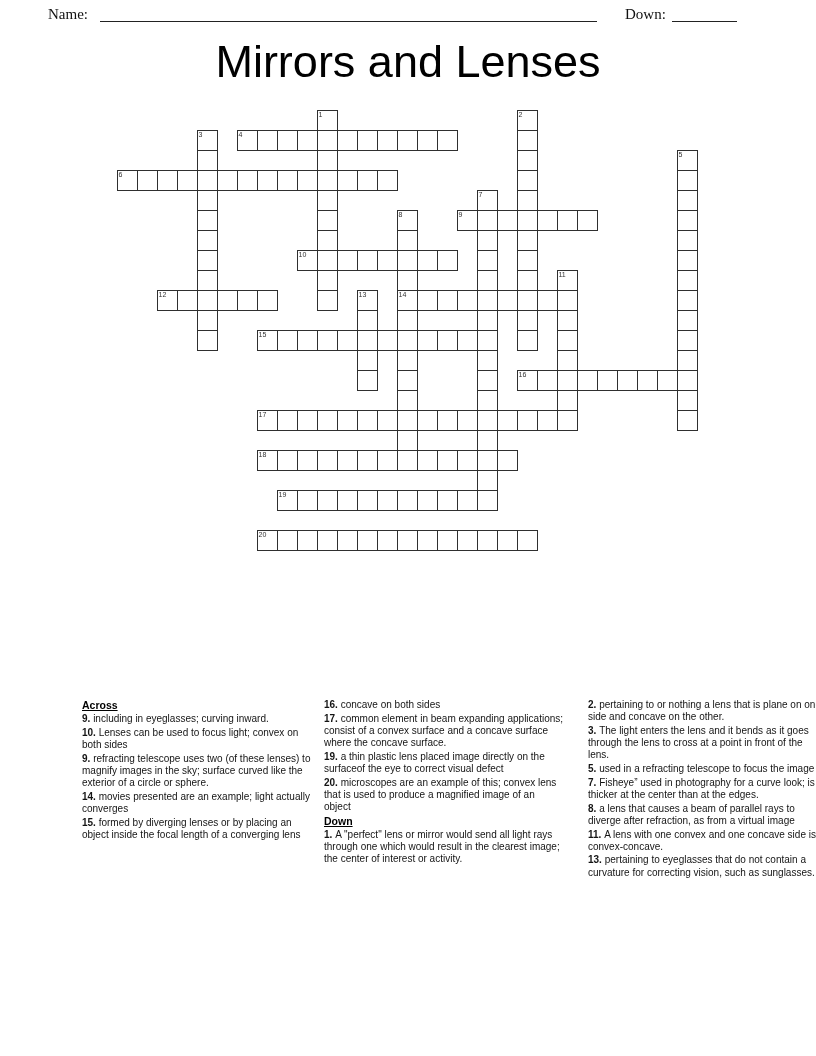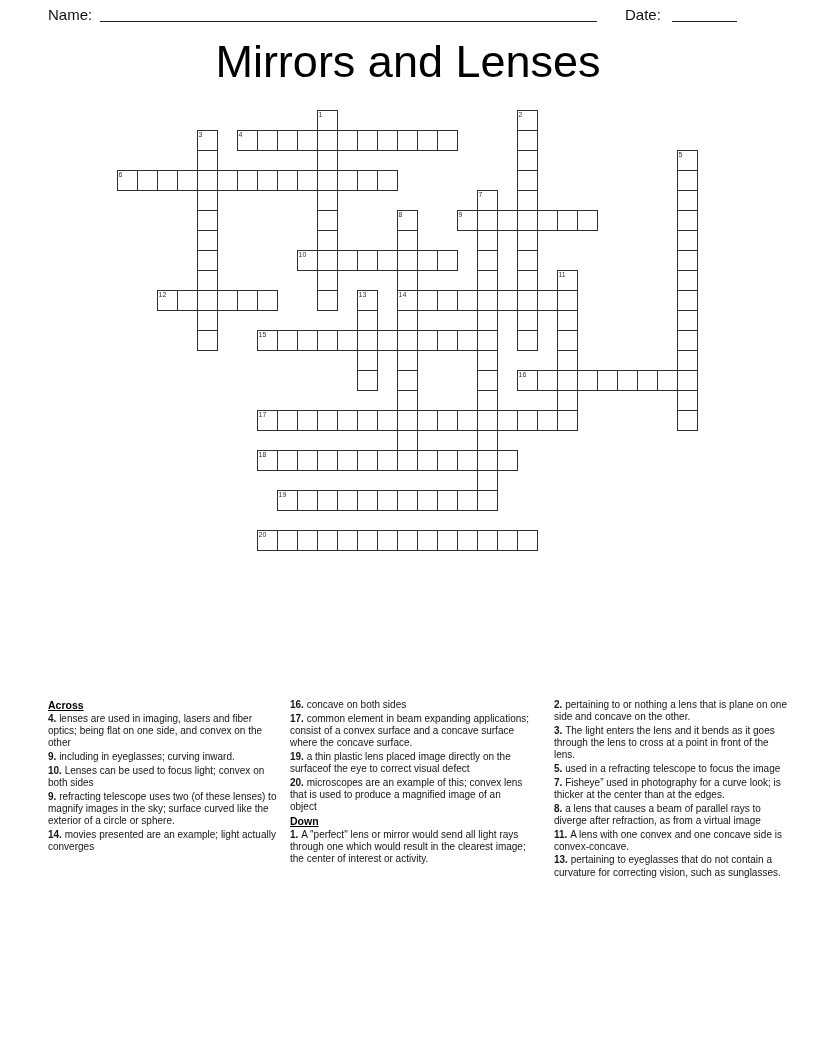--- a/index.html
+++ b/index.html
@@ -7,21 +7,21 @@
   body {
     position: relative;
     width: 816px;
     height: 1056px;
     font-family: "Liberation Sans", sans-serif;
     color: #1a1a1a;
     overflow: hidden;
   }
 
   
-  .header { position: absolute; top: 4px; left: 48px; right: 48px; height: 24px; }
+  .header { position: absolute; top: 4px; left: 48px; right: 48px; height: 24px; font-family: Liberation Serif, serif; }
   .hdr-label { font-size: 15px; color: #111; vertical-align: baseline; }
   .blank-line { display: inline-block; border-bottom: 1.4px solid #222; height: 15px; vertical-align: baseline; }
   .name-line { position: absolute; left: 52px; top: 3px; width: 497px; }
   .date-line { position: absolute; left: 624px; top: 3px; width: 65px; }
   .name-label { position: absolute; left: 0; top: 2px; }
   .date-label { position: absolute; left: 577px; top: 2px; }
 
   
   .title {
     position: absolute; top: 36px; left: 0; width: 816px;
@@ -36,38 +36,38 @@
     border: 1.6px solid #2f2f2f; background: #ffffff;
   }
   .cellnum {
     position: absolute; left: 0.5px; top: -0.5px;
     font-size: 7px; line-height: 8px; color: #333;
     font-family: "Liberation Sans", sans-serif;
   }
 
   
   .clues { position: absolute; top: 699px; left: 0; width: 816px; }
-  .clue-col { position: absolute; top: 0; }
+  .clue-col { position: absolute; top: 0; margin-left: 34px; }
   .clue-col.c0 { left: 48px;  width: 233px; }
   .clue-col.c1 { left: 290px; width: 240px; }
   .clue-col.c2 { left: 554px; width: 238px; }
   .clue-heading {
     font-size: 10.5px; font-weight: bold; text-decoration: underline;
     color: #000; margin-bottom: 2px;
   }
   .clue { font-size: 10px; line-height: 12.2px; color: #141414; margin-bottom: 1.5px; }
   .clue b { font-weight: bold; }
 </style>
 </head>
 <body>
 
 <div class="header">
   <span class="hdr-label name-label">Name:</span>
   <span class="blank-line name-line"></span>
-  <span class="hdr-label date-label">Date:</span>
+  <span class="hdr-label date-label">Down:</span>
   <span class="blank-line date-line"></span>
 </div>
 
 <div class="title">Mirrors and Lenses</div>
 
 <div class="grid">
     <div class="cell" style="left: 200px; top: 0px;">
       <span class="cellnum">1</span>
     </div>
     <div class="cell" style="left: 200px; top: 20px;"></div>
@@ -301,25 +301,25 @@
     <div class="cell" style="left: 320px; top: 420px;"></div>
     <div class="cell" style="left: 340px; top: 420px;"></div>
     <div class="cell" style="left: 360px; top: 420px;"></div>
     <div class="cell" style="left: 380px; top: 420px;"></div>
     <div class="cell" style="left: 400px; top: 420px;"></div>
   </div>
 
 <div class="clues">
     <div class="clue-col c0">
       <div class="clue-heading">Across</div>
-      <div class="clue"><b>4. </b>lenses are used in imaging, lasers and fiber optics; being flat on one side, and convex on the other</div>
       <div class="clue"><b>9. </b>including in eyeglasses; curving inward.</div>
       <div class="clue"><b>10. </b>Lenses can be used to focus light; convex on both sides</div>
       <div class="clue"><b>9. </b>refracting telescope uses two (of these lenses) to magnify images in the sky; surface curved like the exterior of a circle or sphere.</div>
       <div class="clue"><b>14. </b>movies presented are an example; light actually converges</div>
+      <div class="clue"><b>15. </b>formed by diverging lenses or by placing an object inside the focal length of a converging lens</div>
     </div>
     <div class="clue-col c1">
       <div class="clue"><b>16. </b>concave on both sides</div>
       <div class="clue"><b>17. </b>common element in beam expanding applications; consist of a convex surface and a concave surface where the concave surface.</div>
       <div class="clue"><b>19. </b>a thin plastic lens placed image directly on the surfaceof the eye to correct visual defect</div>
       <div class="clue"><b>20. </b>microscopes are an example of this; convex lens that is used to produce a magnified image of an object</div>
       <div class="clue-heading">Down</div>
       <div class="clue"><b>1. </b>A "perfect" lens or mirror would send all light rays through one which would result in the clearest image; the center of interest or activity.</div>
     </div>
     <div class="clue-col c2">

